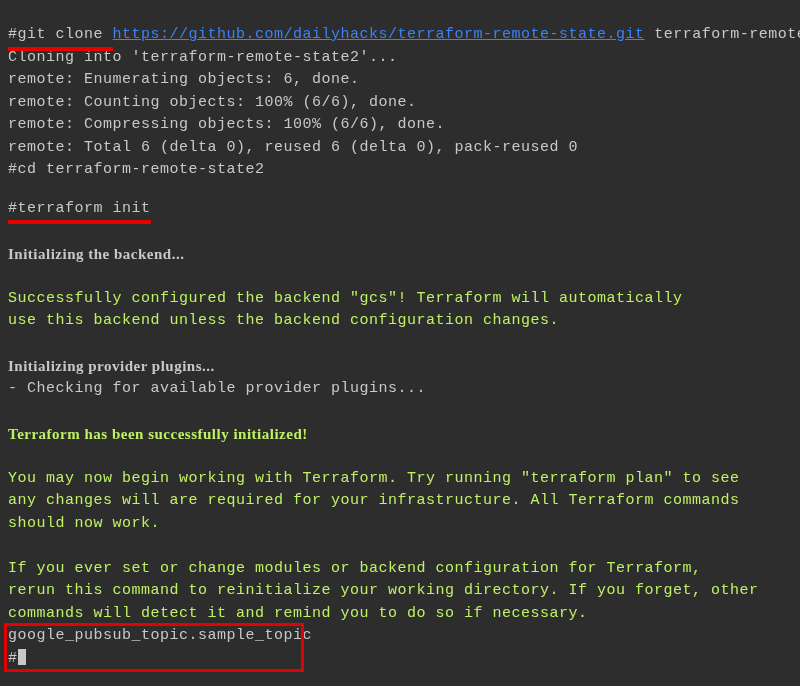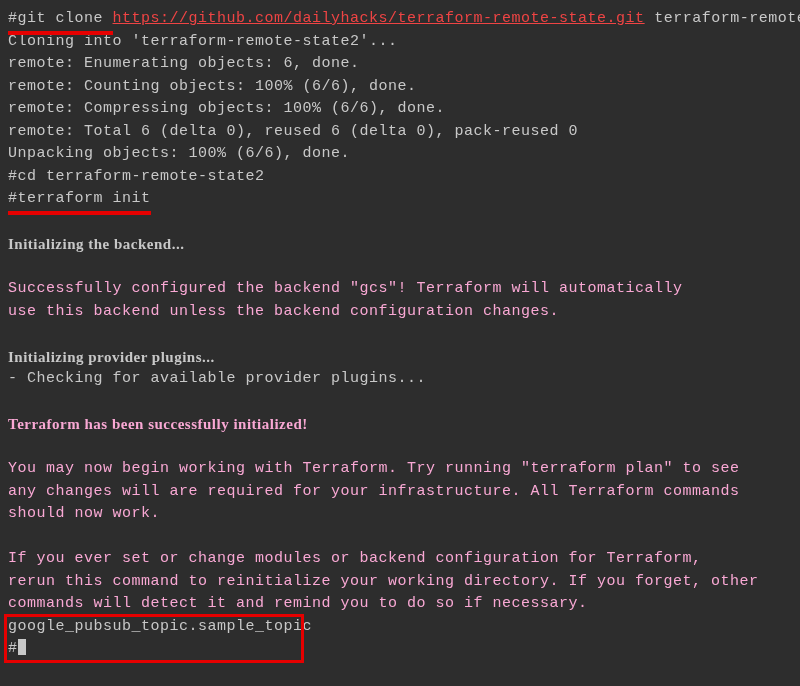--- a/index.html
+++ b/index.html
@@ -18,29 +18,30 @@
       height: 686px;
       letter-spacing: 0.5px;
     }
     .line {
       white-space: pre;
     }
     .white {
       color: #c8c8c8;
     }
     .link {
-      color: #ef4444;
+      color: #3b82f6;
       text-decoration: underline;
     }
     .yellow {
-      color: #f9a8d4;
+      color: #bef264;
     }
     .underline-red {
       position: relative;
       display: inline-block;
+      margin-top: 16px;
     }
     .underline-red::after {
       content: '';
       position: absolute;
       left: 0;
       right: 0;
       bottom: -4px;
       height: 4px;
       background-color: #e60000;
     }
@@ -65,21 +66,20 @@
 </head>
 <body>
 
 <div>
   <div class="line white"><span class="underline-red"><span>#git clone </span></span><span class="link">https://github.com/dailyhacks/terraform-remote-state.git</span><span> terraform-remote-state2</span></div>
   <div class="line white">Cloning into 'terraform-remote-state2'...</div>
   <div class="line white">remote: Enumerating objects: 6, done.</div>
   <div class="line white">remote: Counting objects: 100% (6/6), done.</div>
   <div class="line white">remote: Compressing objects: 100% (6/6), done.</div>
   <div class="line white">remote: Total 6 (delta 0), reused 6 (delta 0), pack-reused 0</div>
-  <div class="line white">Unpacking objects: 100% (6/6), done.</div>
   <div class="line white">#cd terraform-remote-state2</div>
   <div class="line white"><span class="underline-red"><span>#terraform init</span></span></div>
   <div class="line">&nbsp;</div>
   <div class="line white bold">Initializing the backend...</div>
   <div class="line">&nbsp;</div>
   <div class="line yellow">Successfully configured the backend "gcs"! Terraform will automatically</div>
   <div class="line yellow">use this backend unless the backend configuration changes.</div>
   <div class="line">&nbsp;</div>
   <div class="line white bold">Initializing provider plugins...</div>
   <div class="line white">- Checking for available provider plugins...</div>

